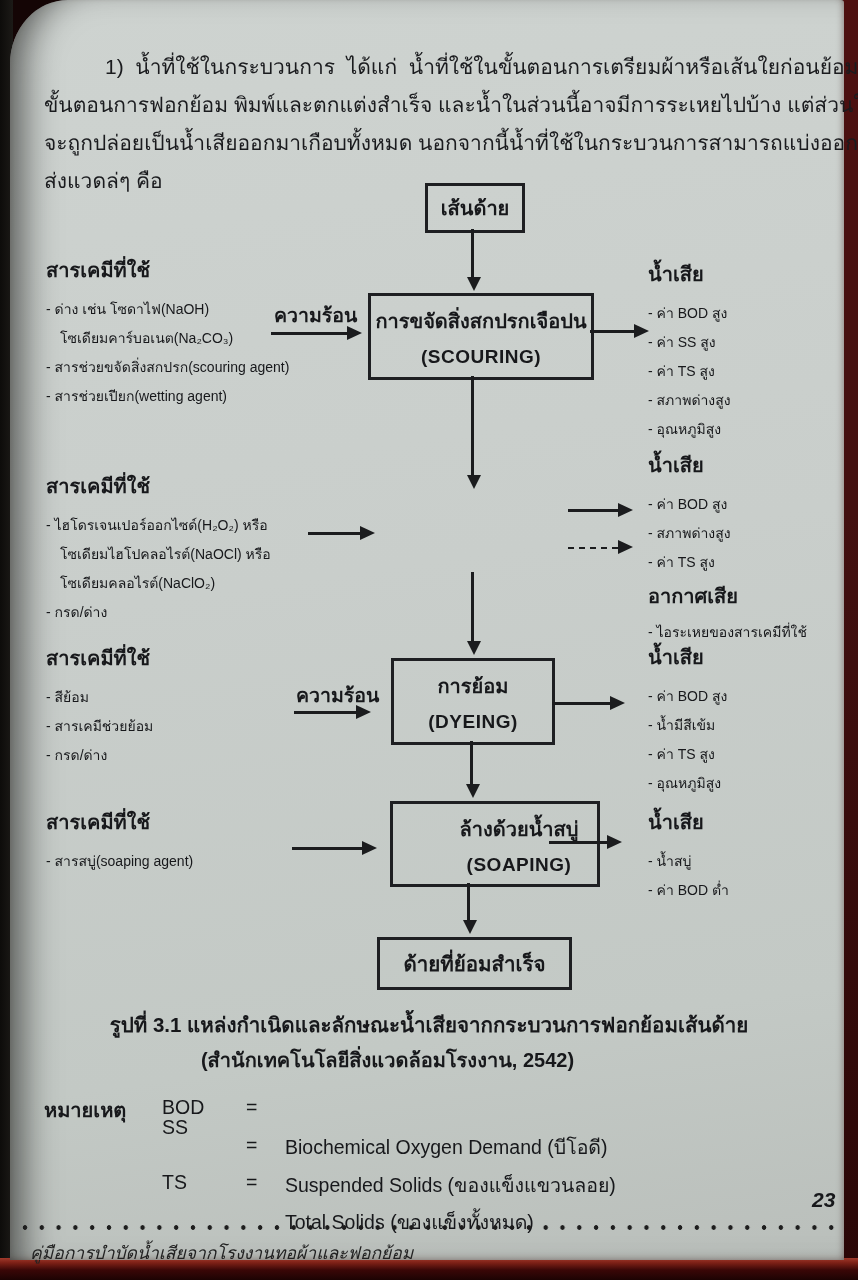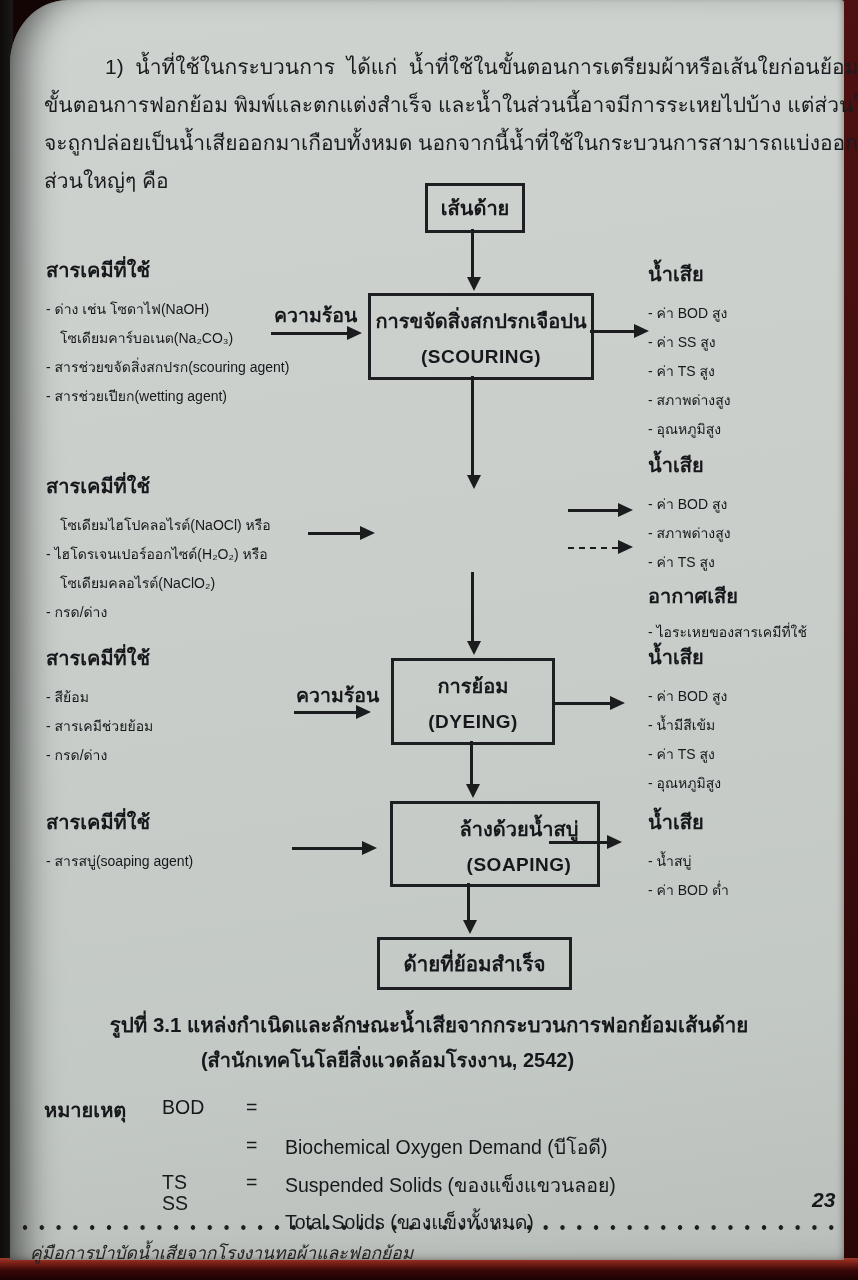--- a/index.html
+++ b/index.html
@@ -52,21 +52,21 @@
 
 <div id="stage">
   <div class="cover-left"></div>
   <div class="cover-right"></div>
   <div class="cover-bottom"></div>
   <div class="sheet"></div>
 
   <div class="t intro-line" style="left:105px;top:52px;">1)  น้ำที่ใช้ในกระบวนการ  ได้แก่  น้ำที่ใช้ในขั้นตอนการเตรียมผ้าหรือเส้นใยก่อนย้อมและ</div>
   <div class="t intro-line" style="left:44px;top:90px;">ขั้นตอนการฟอกย้อม พิมพ์และตกแต่งสำเร็จ และน้ำในส่วนนี้อาจมีการระเหยไปบ้าง แต่ส่วนใหญ่มัก</div>
   <div class="t intro-line" style="left:44px;top:128px;">จะถูกปล่อยเป็นน้ำเสียออกมาเกือบทั้งหมด นอกจากนี้น้ำที่ใช้ในกระบวนการสามารถแบ่งออกเป็น 2</div>
-  <div class="t intro-line" style="left:44px;top:166px;">ส่วนใหญ่ๆ คือ</div>
+  <div class="t intro-line" style="left:44px;top:166px;">ส่งแวดล่ๆ คือ</div>
 
   <div class="pbox termbox" style="left:425px;top:183px;width:94px;height:44px;">
     <div class="l1">เส้นด้าย</div>
   </div>
   <div class="arrow-d" style="left:471px;top:229px;height:49px;"></div>
 
   <div class="pbox" style="left:368px;top:293px;width:220px;height:81px;">
     <div class="l1">การขจัดสิ่งสกปรกเจือปน</div>
     <div class="l2">(SCOURING)</div>
   </div>
@@ -105,22 +105,22 @@
     <div class="h">น้ำเสีย</div>
     <div class="li">- ค่า BOD สูง</div>
     <div class="li">- ค่า SS สูง</div>
     <div class="li">- ค่า TS สูง</div>
     <div class="li">- สภาพด่างสูง</div>
     <div class="li">- อุณหภูมิสูง</div>
   </div>
 
   <div class="blk" style="left:46px;top:470px;">
     <div class="h">สารเคมีที่ใช้</div>
+    <div class="li">- ไฮโดรเจนเปอร์ออกไซด์(H₂O₂) หรือ</div>
     <div class="li cont">โซเดียมไฮโปคลอไรต์(NaOCl) หรือ</div>
-    <div class="li">- ไฮโดรเจนเปอร์ออกไซด์(H₂O₂) หรือ</div>
     <div class="li cont">โซเดียมคลอไรต์(NaClO₂)</div>
     <div class="li">- กรด/ด่าง</div>
   </div>
   <div class="arrow-r" style="left:308px;top:532px;width:52px;"></div>
 
   <div class="arrow-r" style="left:568px;top:509px;width:50px;"></div>
   <div class="arrow-r dashed" style="left:568px;top:547px;width:50px;"></div>
   <div class="blk" style="left:648px;top:449px;">
     <div class="h">น้ำเสีย</div>
     <div class="li">- ค่า BOD สูง</div>
@@ -161,21 +161,21 @@
     <div class="li">- ค่า BOD ต่ำ</div>
   </div>
 
   <div class="caption" style="left:0;width:858px;top:1008px;font-size:20.5px;">รูปที่ 3.1  แหล่งกำเนิดและลักษณะน้ำเสียจากกระบวนการฟอกย้อมเส้นด้าย</div>
   <div class="caption" style="left:0;width:775px;top:1044px;font-size:20px;">(สำนักเทคโนโลยีสิ่งแวดล้อมโรงงาน, 2542)</div>
 
   <div class="notes-h" style="left:44px;top:1094px;">หมายเหตุ</div>
   <div class="note-abbr" style="left:162px;top:1096px;">BOD</div>
   <div class="note-eq" style="left:246px;top:1096px;">=</div>
   <div class="note-def" style="left:285px;top:1096px;">Biochemical Oxygen Demand (บีโอดี)</div>
-  <div class="note-abbr" style="left:162px;top:1192px;">SS</div>
+  <div class="note-abbr" style="left:162px;top:1116px;">SS</div>
   <div class="note-eq" style="left:246px;top:1134px;">=</div>
   <div class="note-def" style="left:285px;top:1134px;">Suspended Solids (ของแข็งแขวนลอย)</div>
   <div class="note-abbr" style="left:162px;top:1171px;">TS</div>
   <div class="note-eq" style="left:246px;top:1171px;">=</div>
   <div class="note-def" style="left:285px;top:1171px;">Total Solids (ของแข็งทั้งหมด)</div>
 
   <div class="pagenum" style="left:812px;top:1188px;">23</div>
   <div class="dotline" style="left:22px;top:1224px;width:820px;"></div>
   <div class="footer" style="left:30px;top:1239px;">คู่มือการบำบัดน้ำเสียจากโรงงานทอผ้าและฟอกย้อม</div>
 </div>

